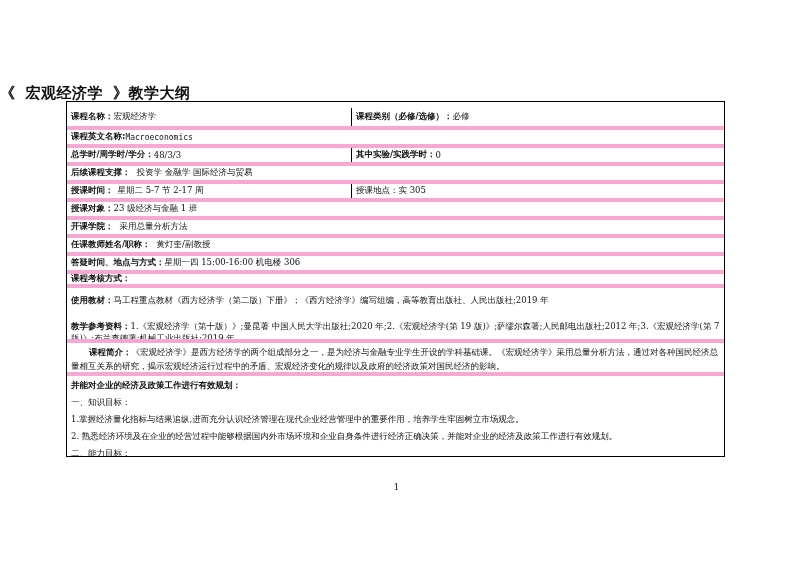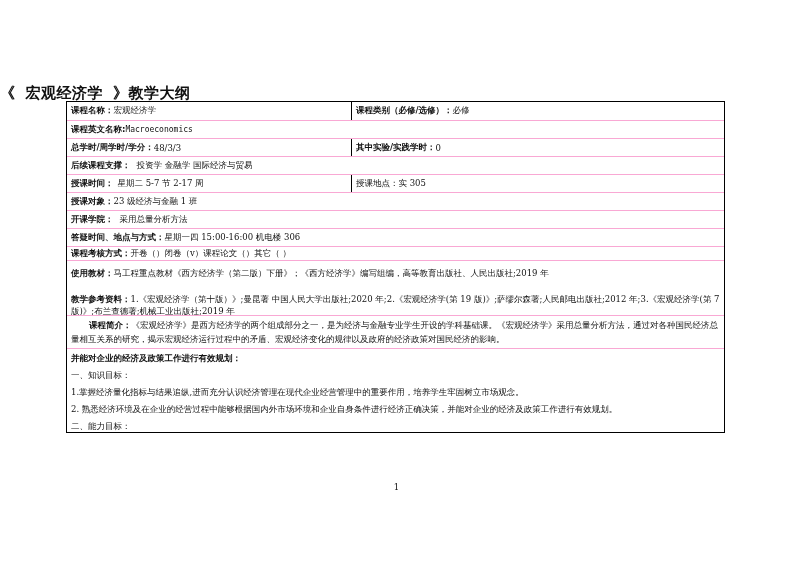--- a/index.html
+++ b/index.html
@@ -4,22 +4,22 @@
 <style>
   html, body { margin: 0; padding: 0; background: #ffffff; }
   body { width: 793px; height: 561px; position: relative; overflow: hidden;
          font-family: "DejaVu Serif", "Liberation Serif", serif; color: #111; }
   .title { position: absolute; left: 0; top: 84px; width: 793px; text-align: left;
            font-family: "DejaVu Sans", "Liberation Sans", sans-serif; font-weight: bold;
            font-size: 15px; line-height: 18px; letter-spacing: 0.5px; }
   .title .gap { display: inline-block; width: 10px; }
   .tbl { position: absolute; left: 66px; top: 101px; width: 659px; border: 1.5px solid #000;
          box-sizing: border-box; }
-  .row { display: flex; border-top: 1px solid #f9a8d4; box-sizing: border-box; }
-  .row:first-child { border-top: none; }
+  .row { display: flex; border-top: 4px solid #f9a8d4; box-sizing: border-box; }
+  .row:first-child { border-top: none; margin-top: 6px; }
   .cell { box-sizing: border-box; padding: 0 4px; font-size: 8.5px; display: flex;
           align-items: center; overflow: hidden; white-space: nowrap; }
   .cell.left { width: 285px; border-right: 1px solid #000; }
   .cell.full { flex: 1; }
   .cell.right { flex: 1; }
   .lbl { font-family: "DejaVu Sans", "Liberation Sans", sans-serif; font-weight: bold; font-size: 8.5px; }
   .val { font-size: 8.5px; }
   .mono { font-family: "DejaVu Sans Mono", "Liberation Mono", monospace; font-size: 8px; }
   .h18 { height: 18px; }
   .h14 { height: 14px; }
@@ -91,32 +91,37 @@
     </div>
   </div>
 
   <div class="row h18">
     <div class="cell full">
       <span class="lbl">开课学院：</span>
       <span class="val" style="padding-left:6px">采用总量分析方法</span>
     </div>
   </div>
 
+  <div class="row h18">
+    <div class="cell full">
+      <span class="lbl">任课教师姓名/职称：</span>
+      <span class="val" style="padding-left:6px">黄灯奎/副教授</span>
+    </div>
+  </div>
 
   <div class="row h18">
     <div class="cell full">
       <span class="lbl">答疑时间、地点与方式：</span>
       <span class="val">星期一四 15:00-16:00 机电楼 306</span>
     </div>
   </div>
 
   <div class="row h14">
     <div class="cell full">
       <span class="lbl">课程考核方式：</span>
-      <span class="val">开卷（）闭卷（v）课程论文（）其它（ ）</span>
     </div>
   </div>
 
   <div class="row" style="height:55px">
     <div class="cell full block" style="padding-top:6px">
       <div style="line-height:12px; height:26px">
         <span class="lbl">使用教材：</span><span class="val">马工程重点教材《西方经济学（第二版）下册》；《西方经济学》编写组编，高等教育出版社、人民出版社;2019 年</span>
       </div>
       <div style="line-height:12px">
         <span class="lbl">教学参考资料：</span><span class="val">1.《宏观经济学（第十版）》;曼昆著 中国人民大学出版社;2020 年;2.《宏观经济学(第 19 版)》;萨缪尔森著;人民邮电出版社;2012 年;3.《宏观经济学(第 7 版)》;布兰查德著;机械工业出版社;2019 年</span>

